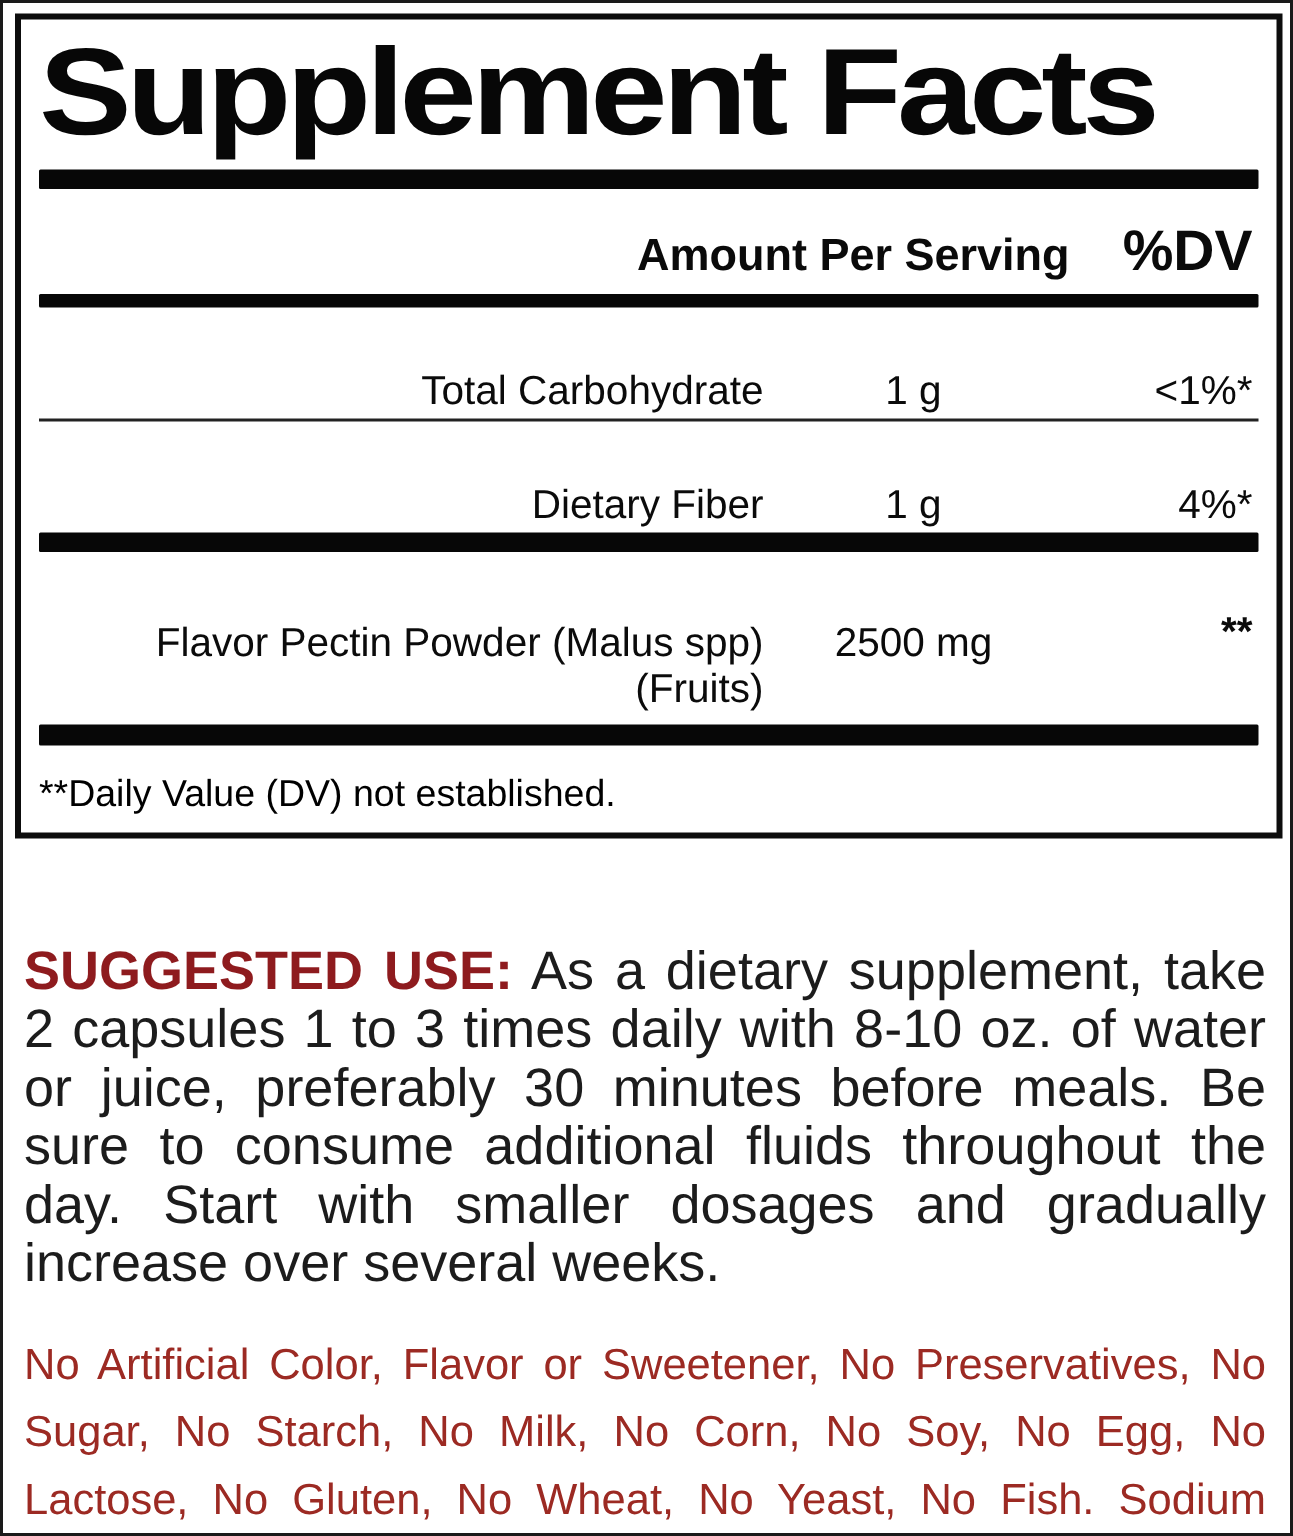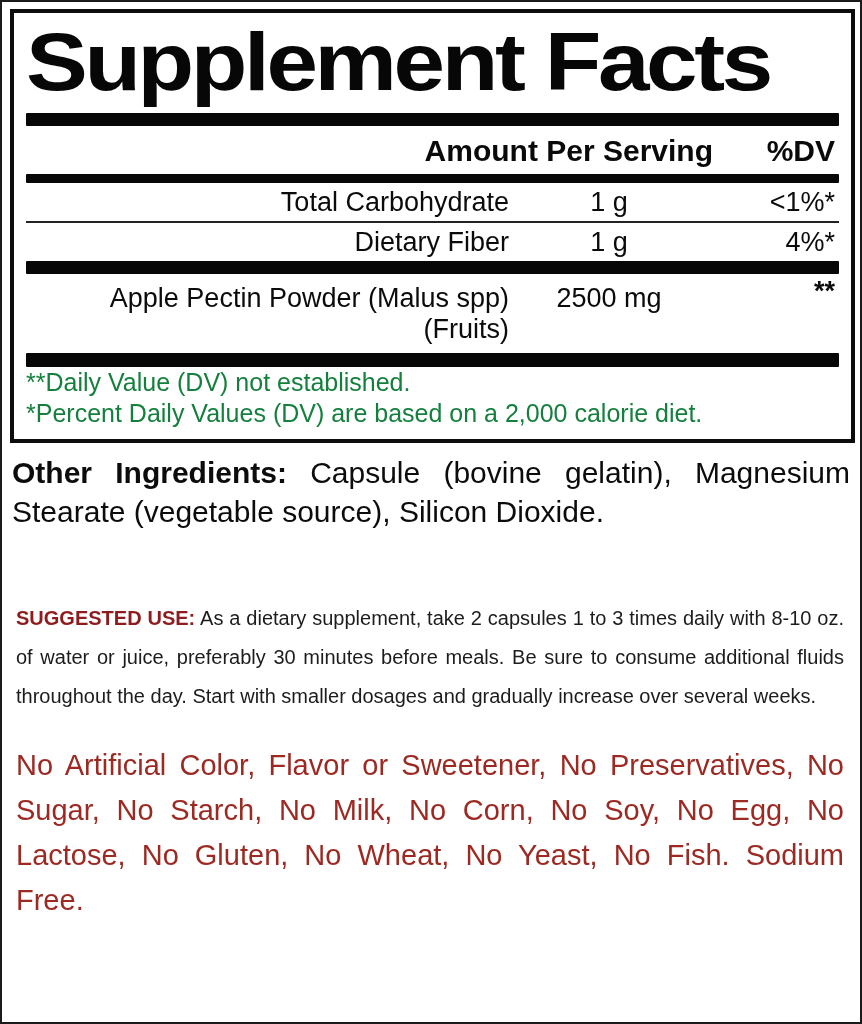--- a/index.html
+++ b/index.html
@@ -38,57 +38,57 @@
   .bar { background: #070707; border-radius: 1px; }
   .bar-1 { height: 13px; margin-top: 10px; }
   .bar-2 { height: 9px; }
   .bar-3 { height: 13px; }
   .bar-4 { height: 14px; }
 
   .sf-header-row {
     display: flex;
     justify-content: flex-end;
     align-items: baseline;
-    padding: 8px 0 6px 0;
+    padding: 21px 0 6px 0;
   }
   .sf-header-amount { font-size: 30px; font-weight: 700; color: #0a0a0a; }
-  .sf-header-dv { width: 126px; text-align: right; font-size: 30px; font-weight: 700; padding-right: 4px; color: #0a0a0a; }
+  .sf-header-dv { width: 126px; text-align: right; font-size: 38px; font-weight: 700; padding-right: 4px; color: #0a0a0a; }
 
   .sf-row {
     display: grid;
     grid-template-columns: 1fr 200px 130px;
     align-items: baseline;
     padding: 4px 0 3px 0;
     font-size: 27px;
   }
   .sf-row .c-name { text-align: right; color: #0b0b0b; }
-  .sf-row .c-amt  { text-align: center; color: #0b0b0b; }
+  .sf-row .c-amt  { text-align: center; color: #0b0b0b; margin-top: 36px; }
   .sf-row .c-dv   { text-align: right; padding-right: 4px; color: #0b0b0b; }
   .rule { height: 2px; background: #222; }
 
   .sf-row.ingredient { padding: 9px 0 8px 0; }
   .sf-row.ingredient .c-dv span { display: inline-block; transform: translateY(-7px); font-weight: 700; }
   .it { }
 
-  .sf-footnotes { margin-top: 0; font-size: 25px; line-height: 31px; color: #15803d; }
+  .sf-footnotes { margin-top: 17px; font-size: 25px; line-height: 31px; color: #000000; }
 
   
   .other-ing {
     margin: 10px 10px 0 10px;
     font-size: 30px;
     line-height: 39px;
     text-align: justify;
     color: #0c0c0c;
   }
   .other-ing .lead { font-weight: 700; }
 
   
   .sug-use {
     margin: 68px 16px 0 14px;
-    font-size: 20px;
+    font-size: 36px;
     line-height: 39px;
     text-align: justify;
     color: #1c1c1c;
   }
   .sug-use .lead { font-weight: 700; color: #8e1b1e; }
 
   
   .free-of {
     margin: 27px 16px 0 14px;
     font-size: 29px;
@@ -124,37 +124,32 @@
 
     <div class="sf-row">
       <div class="c-name">Dietary Fiber</div>
       <div class="c-amt">1 g</div>
       <div class="c-dv">4%*</div>
     </div>
 
     <div class="bar bar-3"></div>
 
     <div class="sf-row ingredient">
-      <div class="c-name"><span>Apple Pectin Powder (</span><span class="it">Malus spp</span><span>) (Fruits)</span></div>
+      <div class="c-name"><span>Flavor Pectin Powder (</span><span class="it">Malus spp</span><span>) (Fruits)</span></div>
       <div class="c-amt">2500 mg</div>
       <div class="c-dv"><span>**</span></div>
     </div>
 
     <div class="bar bar-4"></div>
 
     <div class="sf-footnotes">
       <div>**Daily Value (DV) not established.</div>
-      <div>*Percent Daily Values (DV) are based on a 2,000 calorie diet.</div>
     </div>
   </div>
 
-  <div class="other-ing">
-    <span class="lead">Other Ingredients:</span>
-    <span>Capsule (bovine gelatin), Magnesium Stearate (vegetable source), Silicon Dioxide.</span>
-  </div>
 
   <div class="sug-use">
     <span class="lead">SUGGESTED USE:</span>
     <span>As a dietary supplement, take 2 capsules 1 to 3 times daily with 8-10 oz. of water or juice, preferably 30 minutes before meals. Be sure to consume additional fluids throughout the day. Start with smaller dosages and gradually increase over several weeks.</span>
   </div>
 
   <div class="free-of">No Artificial Color, Flavor or Sweetener, No Preservatives, No Sugar, No Starch, No Milk, No Corn, No Soy, No Egg, No Lactose, No Gluten, No Wheat, No Yeast, No Fish. Sodium Free.</div>
 
 </div>
 

